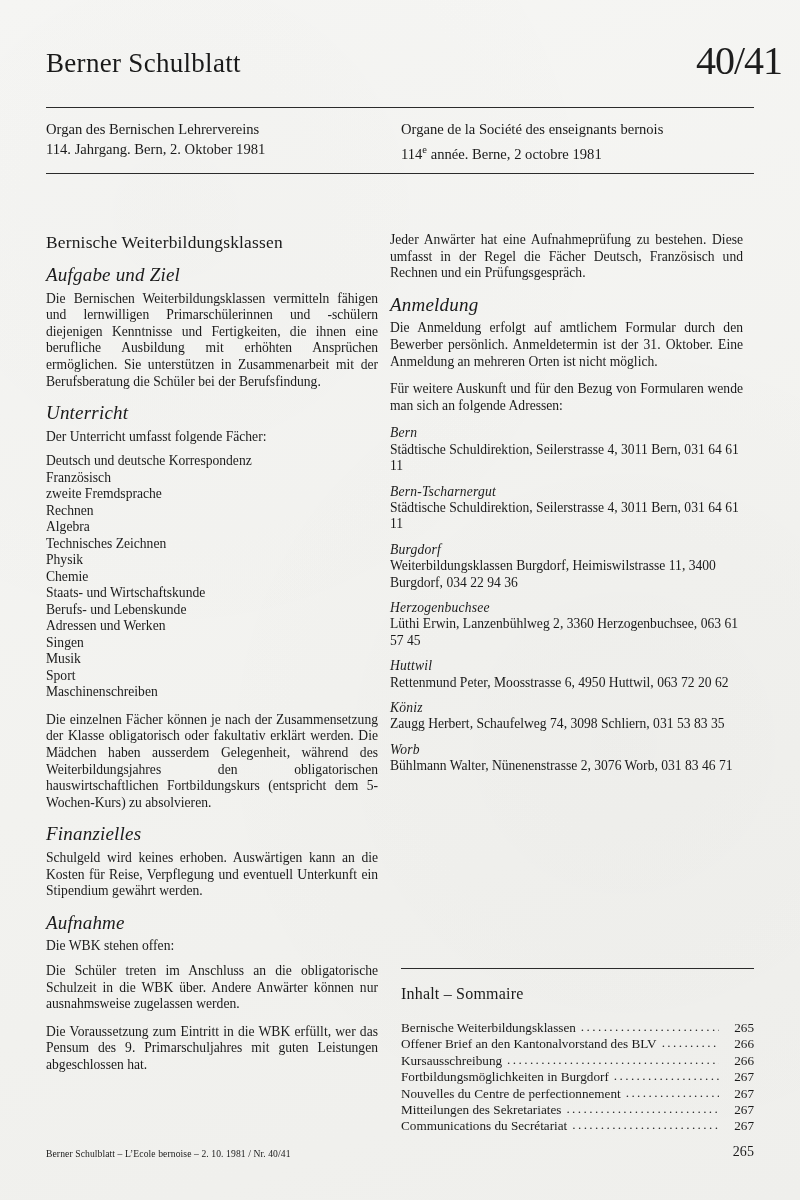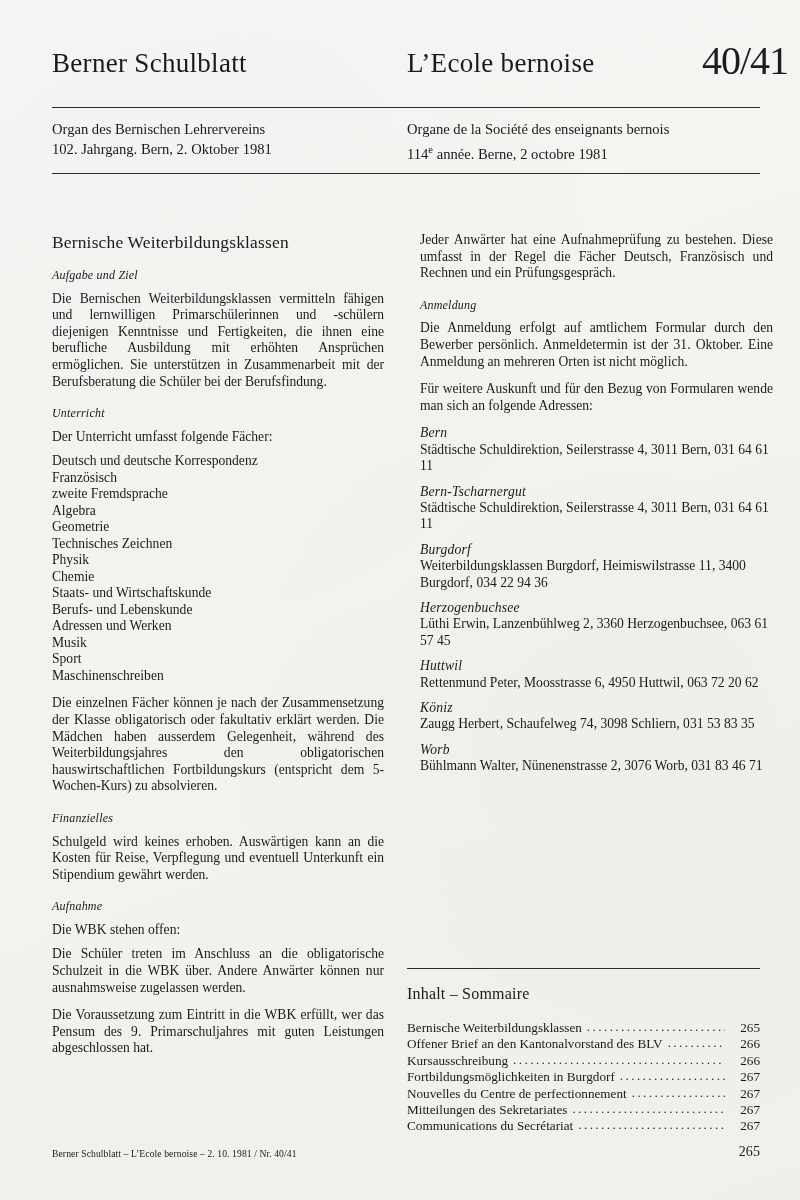--- a/index.html
+++ b/index.html
@@ -24,21 +24,20 @@
       radial-gradient(circle at 22% 18%, rgba(0,0,0,0.012) 0%, rgba(0,0,0,0) 42%),
       radial-gradient(circle at 78% 62%, rgba(0,0,0,0.015) 0%, rgba(0,0,0,0) 46%),
       linear-gradient(160deg, #f6f6f4 0%, #f2f2ef 55%, #efefec 100%);
   }
   .inner {
     position: absolute;
     left: 46px;
     top: 0;
     width: 708px;
     height: 852px;
-    margin-left: 6px;
   }
 
   
   .masthead {
     position: absolute;
     top: 48px;
     left: 0;
     width: 708px;
     height: 46px;
   }
@@ -104,32 +103,32 @@
 
   
   .col {
     position: absolute;
     top: 232px;
     width: 332px;
     font-size: 13.6px;
     line-height: 16.6px;
   }
   .col-left  { left: 0; }
-  .col-right { left: 368px; width: 353px; }
+  .col-right { left: 344px; width: 353px; }
 
   h1.article-title {
     margin: 0 0 14px 0;
     font-size: 17.4px;
     font-weight: normal;
     letter-spacing: 0.2px;
     line-height: 21px;
   }
   h2.sec {
     margin: 15px 0 7px 0;
-    font-size: 12px;
+    font-size: 19px;
     font-weight: normal;
     font-style: italic;
     letter-spacing: 0.2px;
   }
   h2.sec.first { margin-top: 12px; }
   p.body {
     margin: 0 0 11px 0;
     text-align: justify;
     text-justify: inter-word;
     hyphens: manual;
@@ -259,30 +258,29 @@
   }
 </style>
 </head>
 <body>
 
 <div class="page">
  <div class="inner">
 
   <div class="masthead">
     <div class="mast-left">Berner Schulblatt</div>
-    <div class="mast-right">L’Ecole bernoise</div>
     <div class="issue-no">40/41</div>
   </div>
 
   <div class="rule rule-1"></div>
 
   <div class="subhead">
     <div class="col-l">
       <div class="line">Organ des Bernischen Lehrervereins</div>
-      <div class="line">102. Jahrgang. Bern, 2. Oktober 1981</div>
+      <div class="line">114. Jahrgang. Bern, 2. Oktober 1981</div>
     </div>
     <div class="col-r">
       <div class="line">Organe de la Société des enseignants bernois</div>
       <div class="line"><span>114</span><span class="ord">e</span><span> année. Berne, 2 octobre 1981</span></div>
     </div>
   </div>
 
   <div class="rule rule-2"></div>
 
   <div class="col col-left">
@@ -292,28 +290,29 @@
     <h2 class="sec first">Aufgabe und Ziel</h2>
     <p class="body">Die Bernischen Weiterbildungsklassen vermitteln fähigen und lernwilligen Primarschülerinnen und -schülern diejenigen Kenntnisse und Fertigkeiten, die ihnen eine berufliche Ausbildung mit erhöhten Ansprüchen ermöglichen. Sie unterstützen in Zusammenarbeit mit der Berufsberatung die Schüler bei der Berufsfindung.</p>
 
     <h2 class="sec">Unterricht</h2>
     <p class="plain">Der Unterricht umfasst folgende Fächer:</p>
 
     <ul class="subjects">
       <li>Deutsch und deutsche Korrespondenz</li>
       <li>Französisch</li>
       <li>zweite Fremdsprache</li>
+      <li>Rechnen</li>
       <li>Algebra</li>
-      <li>Geometrie</li>
       <li>Technisches Zeichnen</li>
       <li>Physik</li>
       <li>Chemie</li>
       <li>Staats- und Wirtschaftskunde</li>
       <li>Berufs- und Lebenskunde</li>
       <li>Adressen und Werken</li>
+      <li>Singen</li>
       <li>Musik</li>
       <li>Sport</li>
       <li>Maschinenschreiben</li>
     </ul>
 
     <p class="body">Die einzelnen Fächer können je nach der Zusammensetzung der Klasse obligatorisch oder fakultativ erklärt werden. Die Mädchen haben ausserdem Gelegenheit, während des Weiterbildungsjahres den obligatorischen hauswirtschaftlichen Fortbildungskurs (entspricht dem 5-Wochen-Kurs) zu absolvieren.</p>
 
     <h2 class="sec">Finanzielles</h2>
     <p class="body">Schulgeld wird keines erhoben. Auswärtigen kann an die Kosten für Reise, Verpflegung und eventuell Unterkunft ein Stipendium gewährt werden.</p>
 

